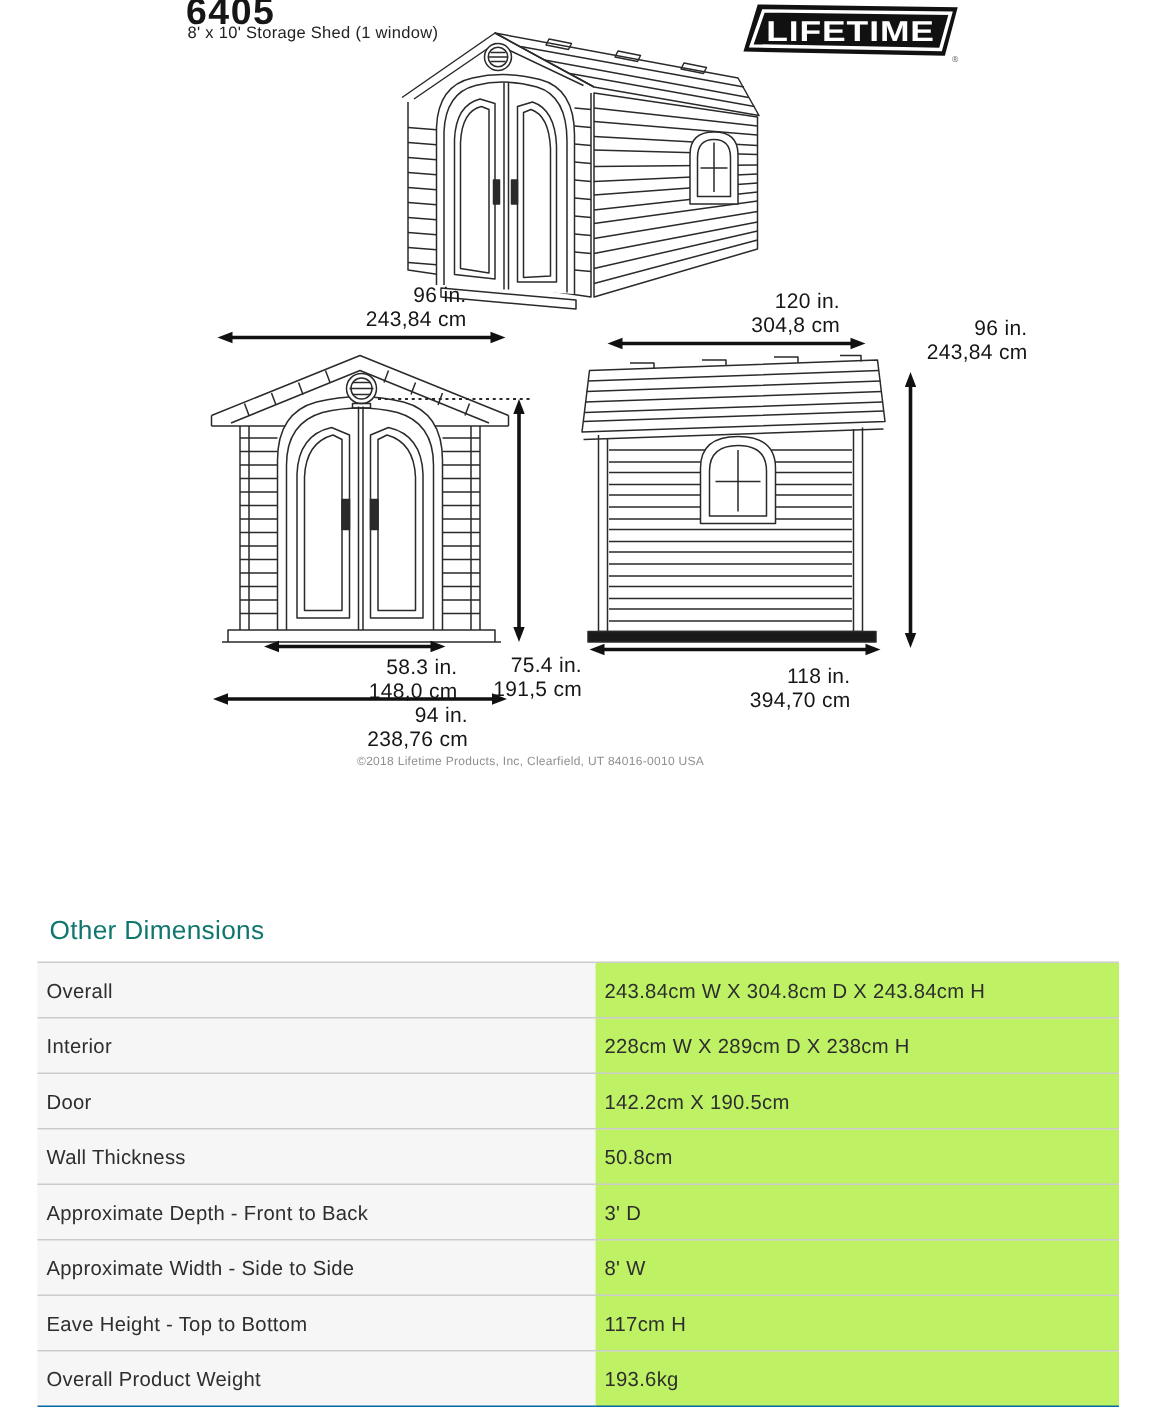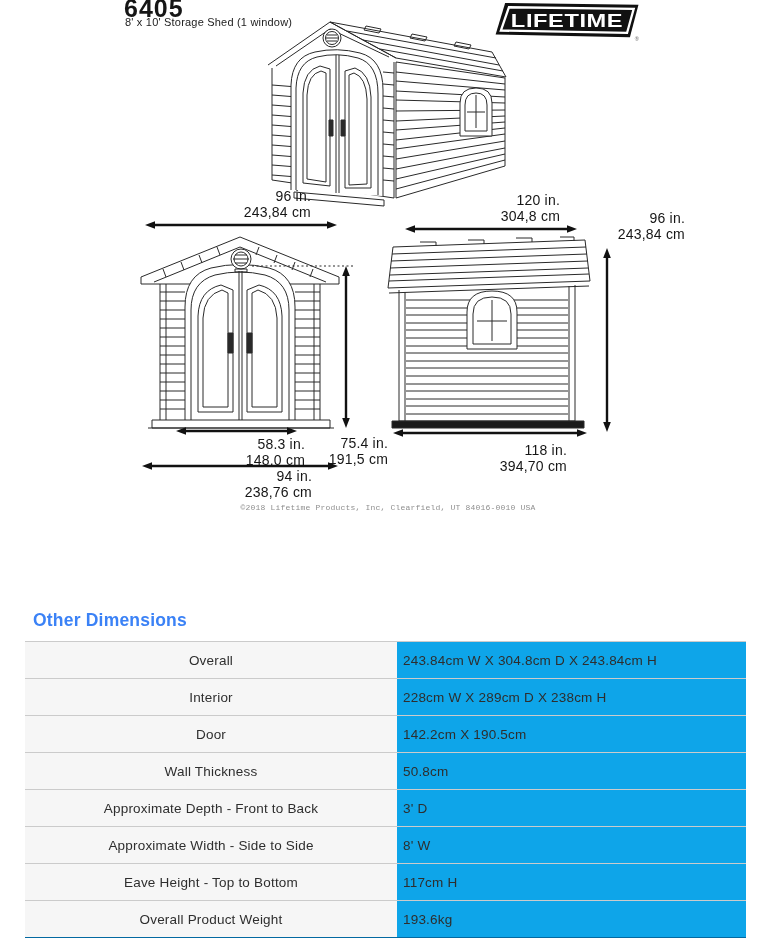--- a/index.html
+++ b/index.html
@@ -4,29 +4,29 @@
 <style>
   html,body{margin:0;padding:0;background:#fff;}
   body{width:773px;height:938px;font-family:"Liberation Sans",sans-serif;color:#1a1a1a;overflow:hidden;}
   .top{position:relative;width:630px;height:545px;}
   .product-id{position:absolute;left:124px;top:-6px;font-size:25px;font-weight:700;letter-spacing:1px;color:#161616;}
   .product-sub{position:absolute;left:125px;top:16px;font-size:11px;color:#222;letter-spacing:0.2px;}
   .logo{position:absolute;left:492px;top:2px;width:152px;height:40px;}
   .art{position:absolute;left:0;top:0;}
   .dim{position:absolute;text-align:right;font-size:14px;line-height:15.5px;font-weight:500;color:#161616;letter-spacing:0.2px;}
   .dim span{display:block;}
-  .copyright{position:absolute;left:238px;top:503px;width:300px;text-align:center;font-size:8px;color:#8f8f8f;letter-spacing:0.2px;font-family:Liberation Mono, monospace;}
+  .copyright{position:absolute;left:238px;top:503px;width:300px;font-size:8px;color:#8f8f8f;letter-spacing:0.2px;}
   .dims-section{margin:0 27px 0 25px;padding-top:65px;}
-  .dims-title{font-size:17.5px;font-weight:700;color:#3b82f6;margin:0 0 10px 8px;letter-spacing:0.2px;}
+  .dims-title{font-size:17.5px;font-weight:400;color:#0f766e;margin:0 0 10px 8px;letter-spacing:0.2px;}
   table.dims{width:100%;border-collapse:collapse;table-layout:fixed;}
   table.dims tr{border-top:1px solid #cbcbcb;}
   table.dims tr:last-child{border-bottom:1px solid #0369a1;}
   table.dims td{font-size:13.5px;color:#2e2e2e;padding:10.5px 6px;letter-spacing:0.2px;}
-  td.lbl{width:360px;background:#f6f6f6;padding-left:10px;text-align:center;}
-  td.val{padding-left:6px;background:#0ea5e9;}
+  td.lbl{width:360px;background:#f6f6f6;padding-left:10px;}
+  td.val{padding-left:6px;background:#bef264;}
 </style>
 </head>
 <body>
 
 <div class="top">
 
   <div class="product-id">6405</div>
   <div class="product-sub">8' x 10' Storage Shed (1 window)</div>
 
   <svg class="logo" viewBox="0 0 152 42">

